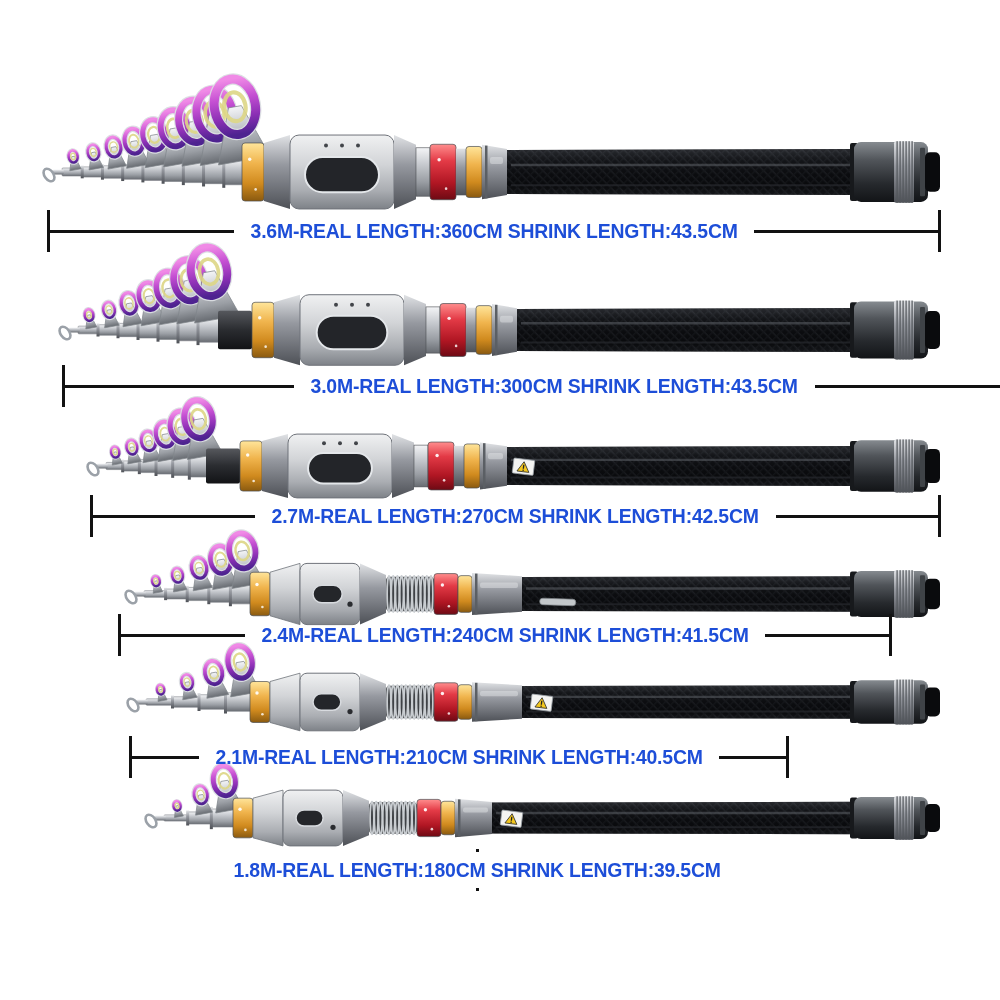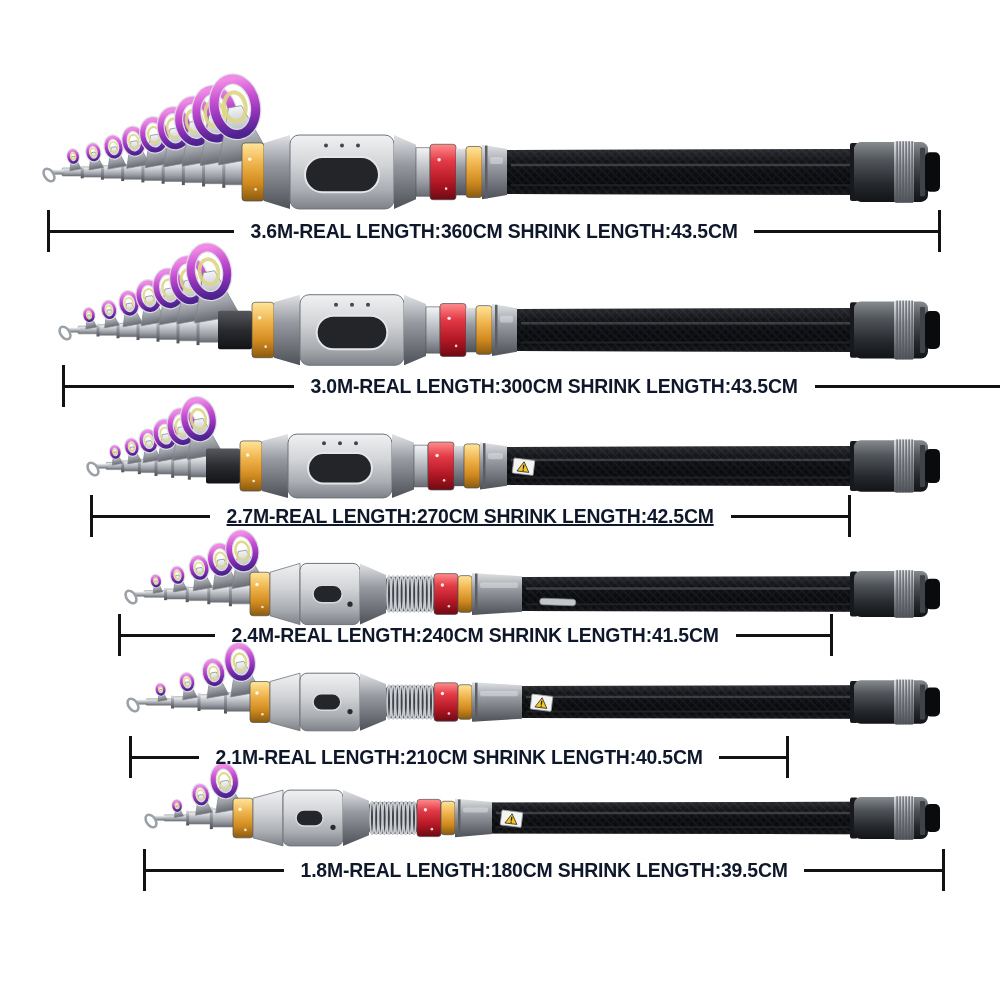--- a/index.html
+++ b/index.html
@@ -1,21 +1,21 @@
 <!DOCTYPE html>
 <html><head>
 <meta charset="utf-8">
 <style>
   html,body{margin:0;padding:0;background:#fff;}
   .stage{
     position:relative;width:1000px;height:1000px;background:#ffffff;overflow:hidden;
     font-family:"Liberation Sans",sans-serif;
   }
   .rod-svg{position:absolute;left:0;top:0;pointer-events:none;}
-  .dim{position:absolute;display:flex;align-items:center;height:42px;color:#0f172a;}
+  .dim{position:absolute;display:flex;align-items:center;height:42px;color:#1d4ed8;}
   .dim .tick{width:3px;height:42px;background:#121212;flex:0 0 3px;}
   .dim .dline{flex:1;height:3px;background:#121212;}
   .dim .dim-label{
     white-space:nowrap;padding:0 9px;font-size:20px;font-weight:700;
     letter-spacing:-0.2px;transform:scaleX(.97);
   }
 </style>
 </head>
 <body>
 
@@ -996,41 +996,41 @@
     <span class="dline"></span>
     <span class="tick"></span>
   </div>
   <div class="dim" style="left: 62px; top: 365px; width: 985px;">
     <span class="tick"></span>
     <span class="dline"></span>
     <span class="dim-label">3.0M-REAL LENGTH:300CM SHRINK LENGTH:43.5CM</span>
     <span class="dline"></span>
     <span class="tick"></span>
   </div>
-  <div class="dim" style="left: 90px; top: 495px; width: 761px; text-decoration: underline;">
+  <div class="dim" style="left: 90px; top: 495px; width: 851px;">
     <span class="tick"></span>
     <span class="dline"></span>
     <span class="dim-label">2.7M-REAL LENGTH:270CM SHRINK LENGTH:42.5CM</span>
     <span class="dline"></span>
     <span class="tick"></span>
   </div>
-  <div class="dim" style="left: 118px; top: 614px; width: 715px;">
+  <div class="dim" style="left: 118px; top: 614px; width: 774px;">
     <span class="tick"></span>
     <span class="dline"></span>
     <span class="dim-label">2.4M-REAL LENGTH:240CM SHRINK LENGTH:41.5CM</span>
     <span class="dline"></span>
     <span class="tick"></span>
   </div>
   <div class="dim" style="left: 129px; top: 736px; width: 660px;">
     <span class="tick"></span>
     <span class="dline"></span>
     <span class="dim-label">2.1M-REAL LENGTH:210CM SHRINK LENGTH:40.5CM</span>
     <span class="dline"></span>
     <span class="tick"></span>
   </div>
-  <div class="dim" style="left: 143px; top: 849px; width: 802px;">
+  <div class="dim" style="left: 143px; top: 849px; width: 669px; flex-direction: column;">
     <span class="tick"></span>
     <span class="dline"></span>
     <span class="dim-label">1.8M-REAL LENGTH:180CM SHRINK LENGTH:39.5CM</span>
     <span class="dline"></span>
     <span class="tick"></span>
   </div>
 </div>
 
 </body></html>

